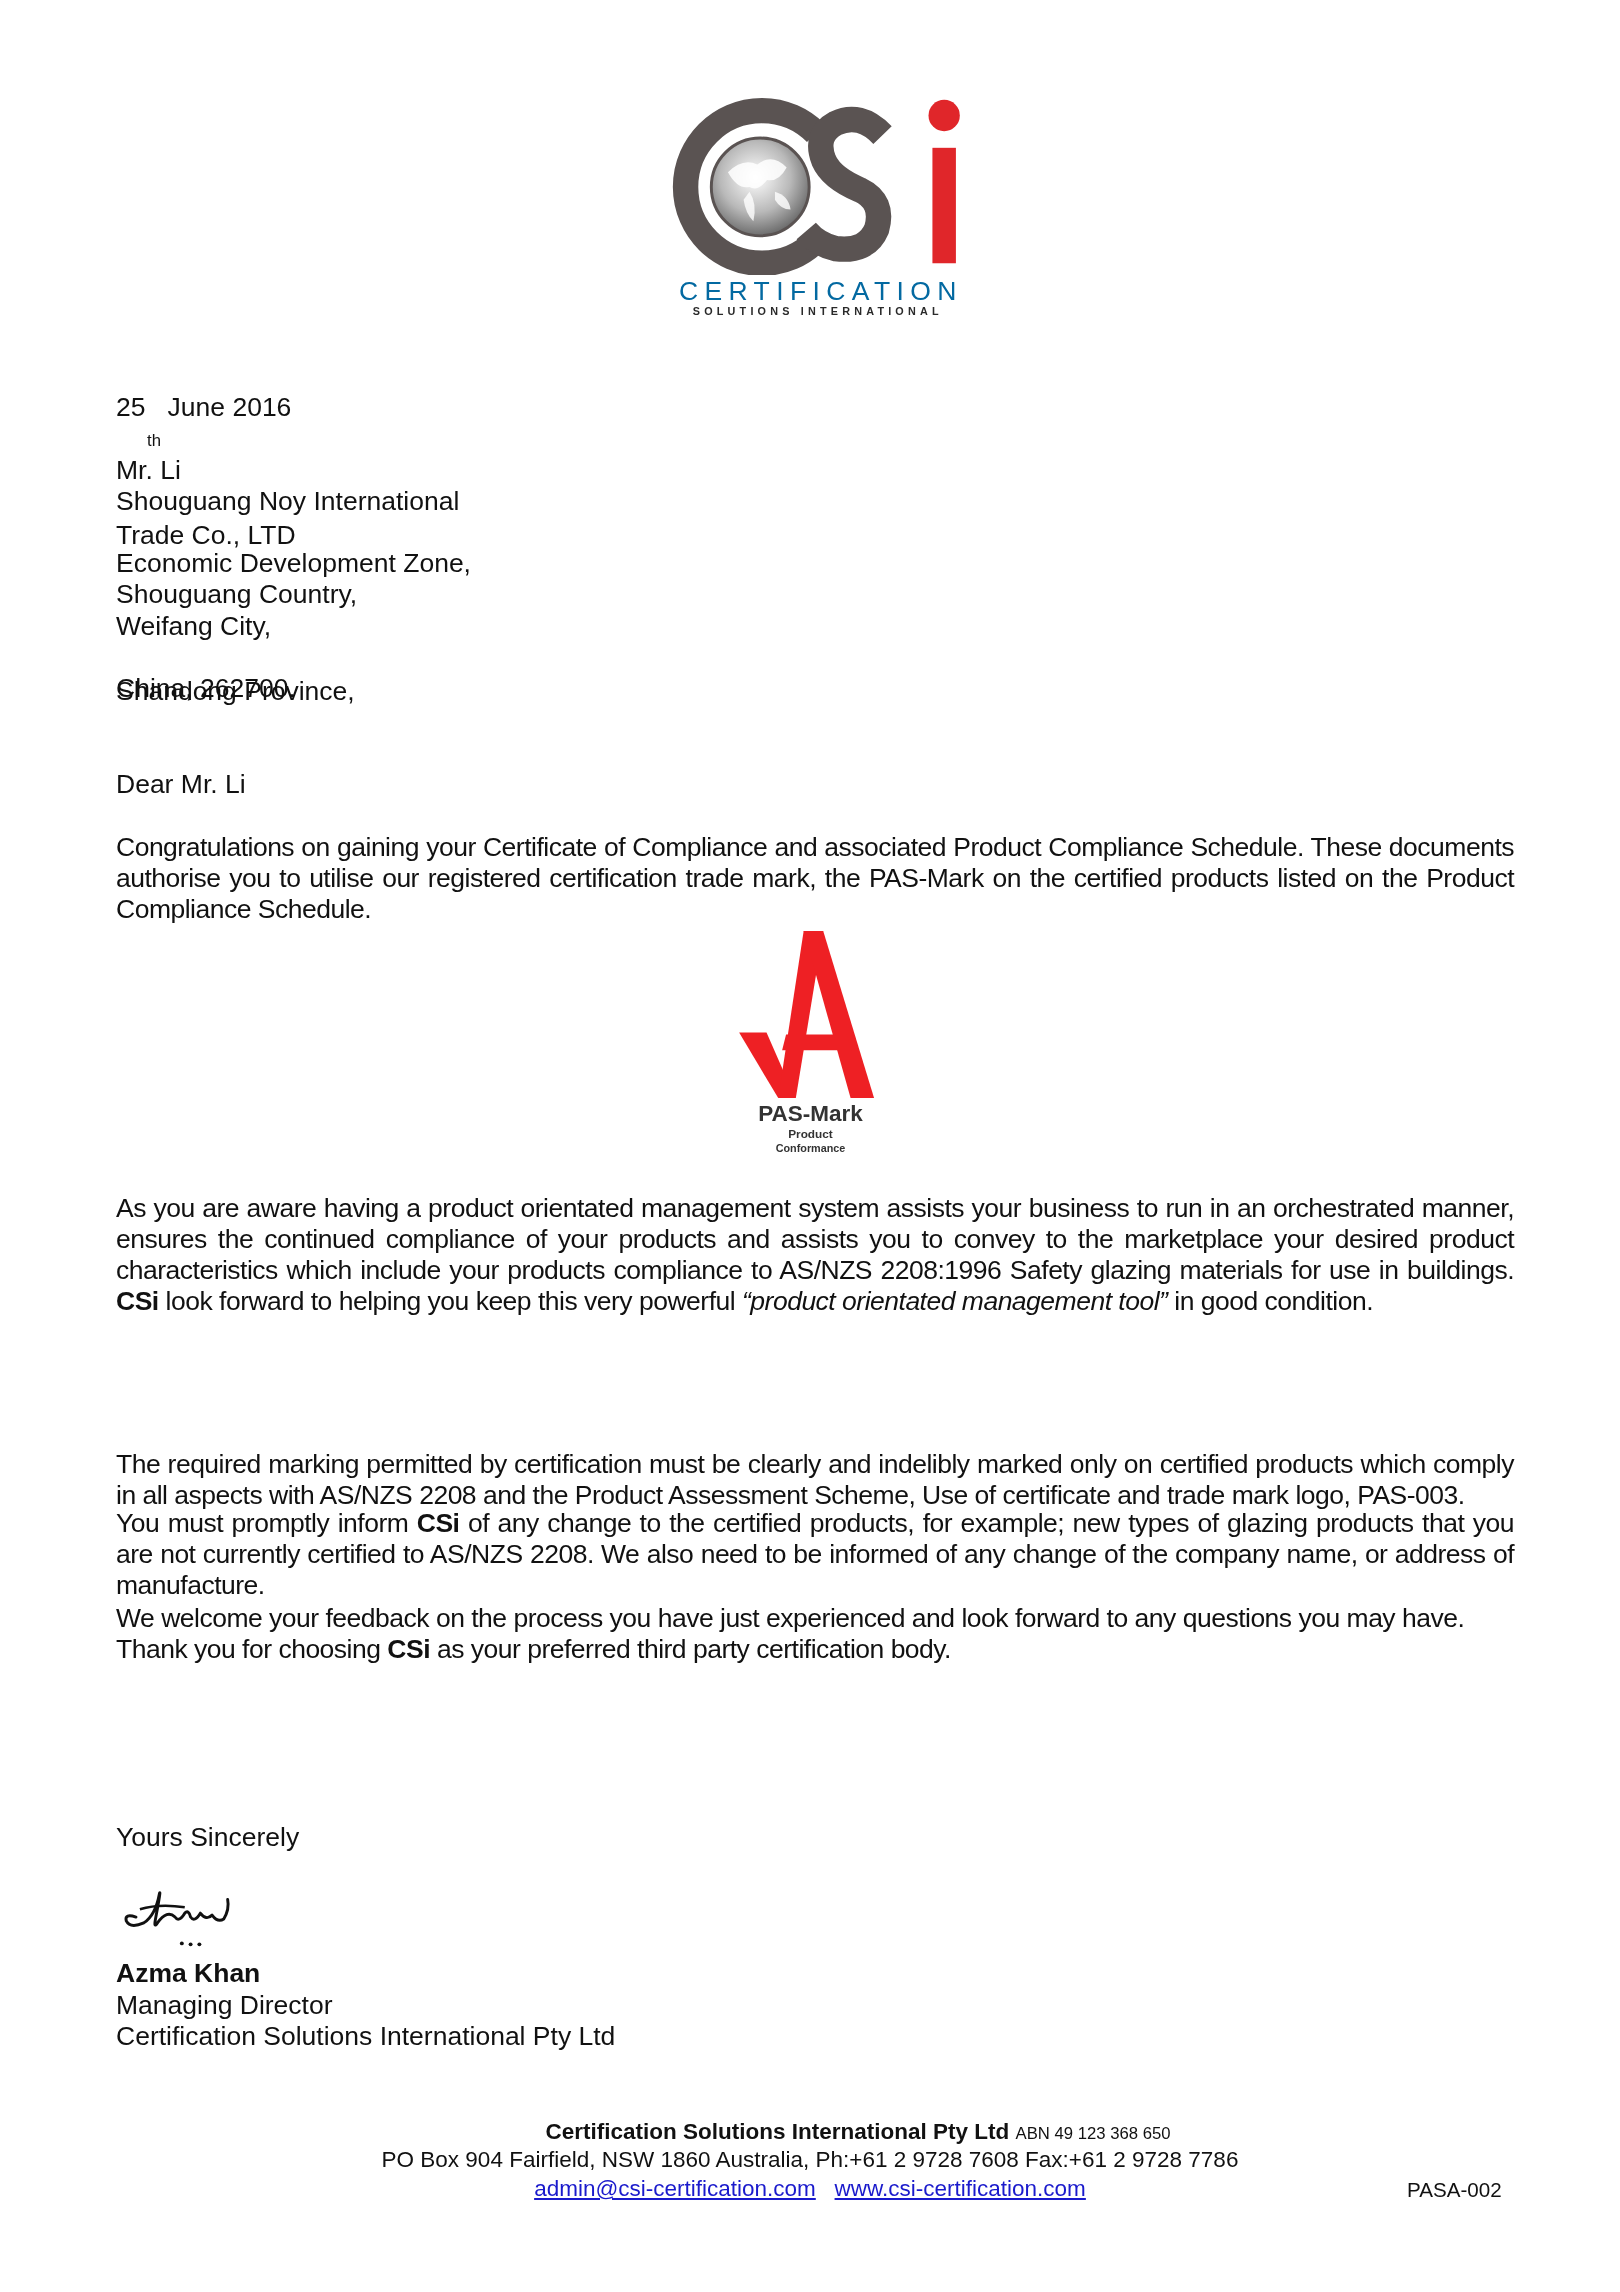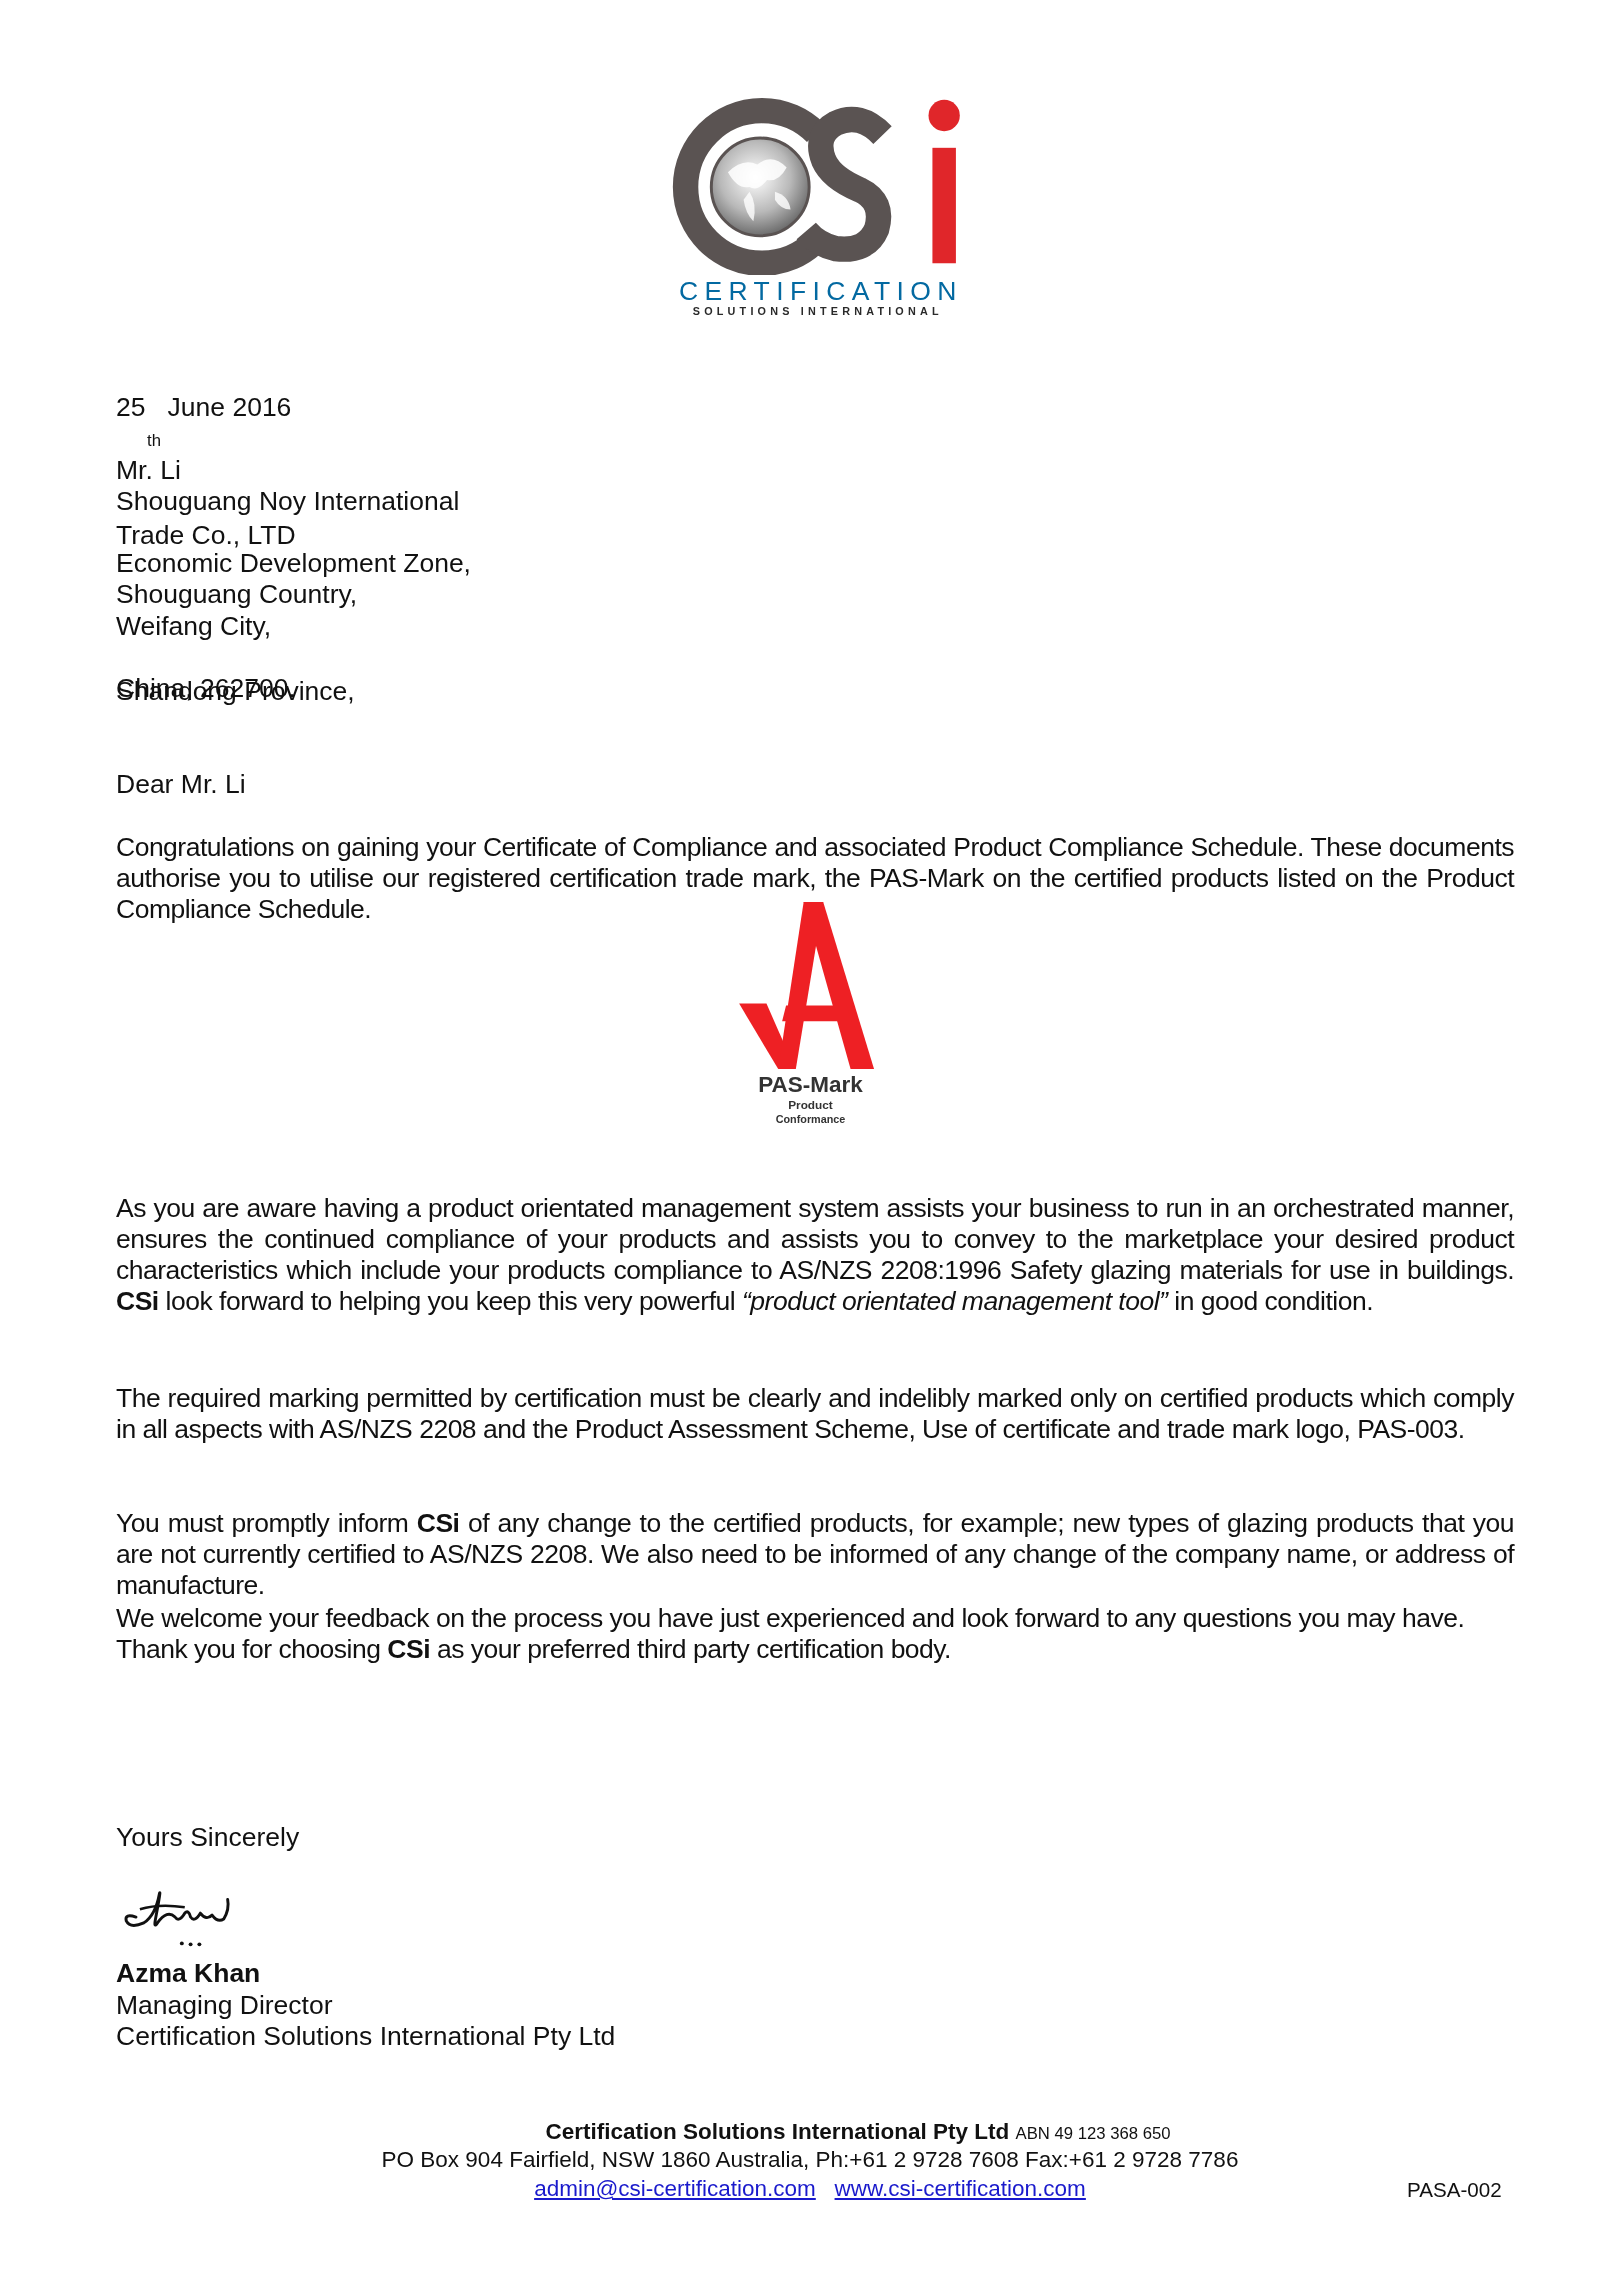--- a/index.html
+++ b/index.html
@@ -14,21 +14,21 @@
                 font-size: 10.8px; letter-spacing: 4.2px; color: #2a2a2a; font-weight: 700; }
 
   .line { position: absolute; left: 116px; font-size: 26.5px; line-height: 31px; white-space: nowrap; }
   .sup { position: absolute; left: 147px; top: 431px; font-size: 16.7px; }
 
   .para { position: absolute; left: 116px; width: 1398px; font-size: 26.5px; line-height: 31px;
           text-align: justify; letter-spacing: -0.5px; }
   .para b { font-weight: 700; }
   .para i { font-style: italic; }
 
-  .pas { left: 737px; top: 898px; width: 147px; height: 235px; }
+  .pas { left: 737px; top: 927px; width: 147px; height: 235px; }
   .pas-label { position: absolute; left: 0; top: 174px; width: 147px; text-align: center;
                font-size: 22.5px; font-weight: 700; color: #333; }
   .pas-sub1 { position: absolute; left: 0; top: 200px; width: 147px; text-align: center;
               font-size: 11.8px; font-weight: 700; color: #333; }
   .pas-sub2 { position: absolute; left: 0; top: 215px; width: 147px; text-align: center;
               font-size: 10.8px; font-weight: 700; color: #333; }
 
   .sig { left: 116px; top: 1880px; width: 157px; height: 78px; }
   .signame { left: 116px; top: 1958px; font-size: 26.5px; font-weight: 700; }
 
@@ -98,21 +98,21 @@
 
     <polygon points="50,110 112,110 117,126 46,126" fill="#ee2024"></polygon>
   </svg>
   <div class="pas-label">PAS-Mark</div>
   <div class="pas-sub1">Product</div>
   <div class="pas-sub2">Conformance</div>
 </div>
 
 <div class="para" style="top:1193px;"><span>As you are aware having a product orientated  management system assists your business to run in an orchestrated manner, ensures  the continued  compliance of  your products  and assists you  to convey  to the  marketplace your desired  product  characteristics  which include  your  products  compliance  to  AS/NZS  2208:1996  Safety  glazing materials  for  use  in  buildings. </span><b>CSi</b><span> look  forward  to   helping  you  keep  this  very  powerful </span><i>“product  orientated management tool”</i><span> in good condition.</span></div>
 
-<div class="para" style="top:1383px;">The  required marking  permitted by  certification  must be  clearly and  indelibly  marked only  on certified  products which comply in  all aspects with AS/NZS 2208  and the Product Assessment Scheme,  Use of certificate and  trade mark logo, PAS-003.</div>
+<div class="para" style="top:1449px;">The  required marking  permitted by  certification  must be  clearly and  indelibly  marked only  on certified  products which comply in  all aspects with AS/NZS 2208  and the Product Assessment Scheme,  Use of certificate and  trade mark logo, PAS-003.</div>
 
 <div class="para" style="top:1508px;"><span>You must promptly inform  </span><b>CSi</b><span> of any change to  the certified products, for example;  new types of glazing products that you  are not currently certified  to AS/NZS 2208.  We also need  to be informed of  any change of  the company name, or address of manufacture.</span></div>
 
 <div class="para" style="top:1634px; text-align:left;"><span>Thank you for choosing </span><b>CSi</b><span> as your preferred third party certification body.</span></div>
 
 <div class="para" style="top:1603px;">We welcome your feedback on  the process you have just experienced and  look forward to any questions you may have.</div>
 
 <div class="line" style="top:1822px;">Yours Sincerely</div>
 
 <div class="abs sig">

